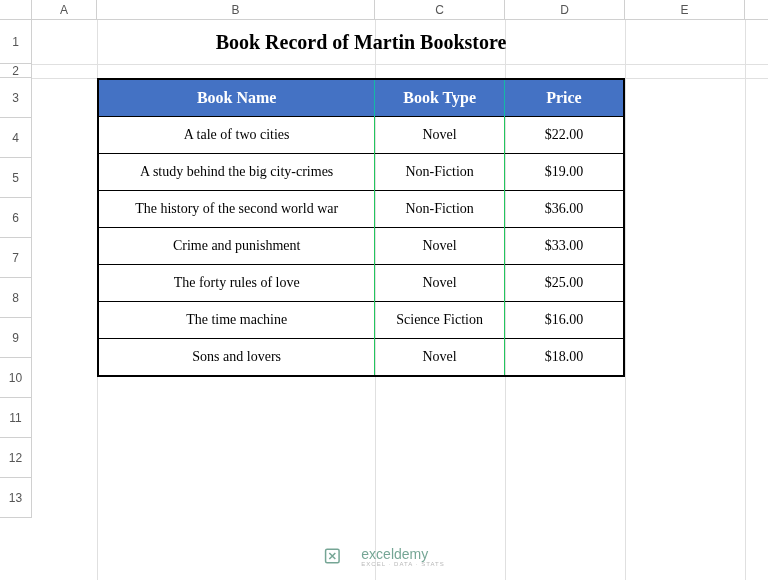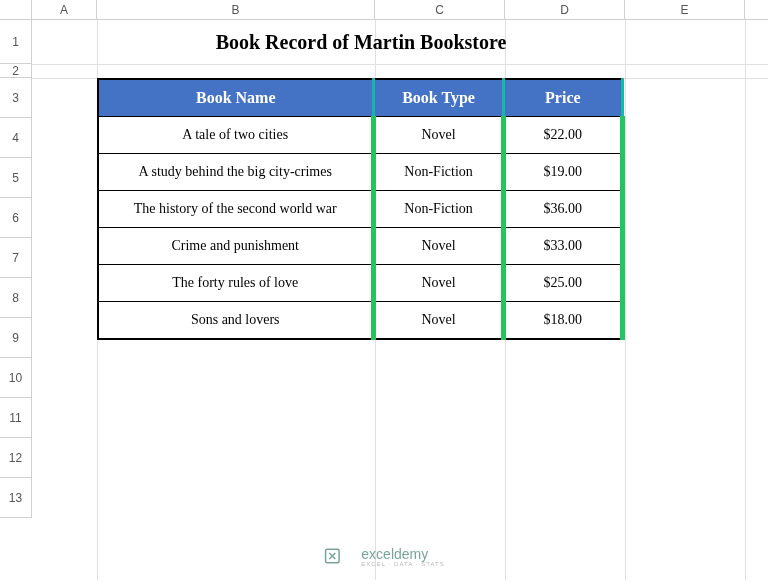--- a/index.html
+++ b/index.html
@@ -89,28 +89,28 @@
   }
   .hdr-row {
     background: #4472c4;
   }
   .hdr-row td {
     color: #fff;
     font-weight: bold;
     font-size: 16px;
     text-align: center;
     padding: 9px 4px;
-    border-right: 3px solid #14b8a6;
+    border-right: 1px solid #14b8a6;
   }
   .data-row td {
     font-size: 14px;
     text-align: center;
     padding: 10px 4px;
     border-top: 1px solid #000;
-    border-right: 5px solid #22c55e;
+    border-right: 1px solid #22c55e;
     color: #000;
   }
   .col-name { width: 278px; }
   .col-type { width: 130px; }
   .col-price { width: 120px; }
   .gridline-v {
     position: absolute;
     top: 0;
     width: 0;
     height: 560px;
@@ -219,20 +219,25 @@
         <td>Crime and punishment</td>
         <td>Novel</td>
         <td>$33.00</td>
       </tr>
       <tr class="data-row">
         <td>The forty rules of love</td>
         <td>Novel</td>
         <td>$25.00</td>
       </tr>
       <tr class="data-row">
+        <td>The time machine</td>
+        <td>Science Fiction</td>
+        <td>$16.00</td>
+      </tr>
+      <tr class="data-row">
         <td>Sons and lovers</td>
         <td>Novel</td>
         <td>$18.00</td>
       </tr>
     </tbody>
       </table>
   </div>
 
   <div class="watermark">
     <svg class="wm-icon" viewBox="0 0 24 24">

